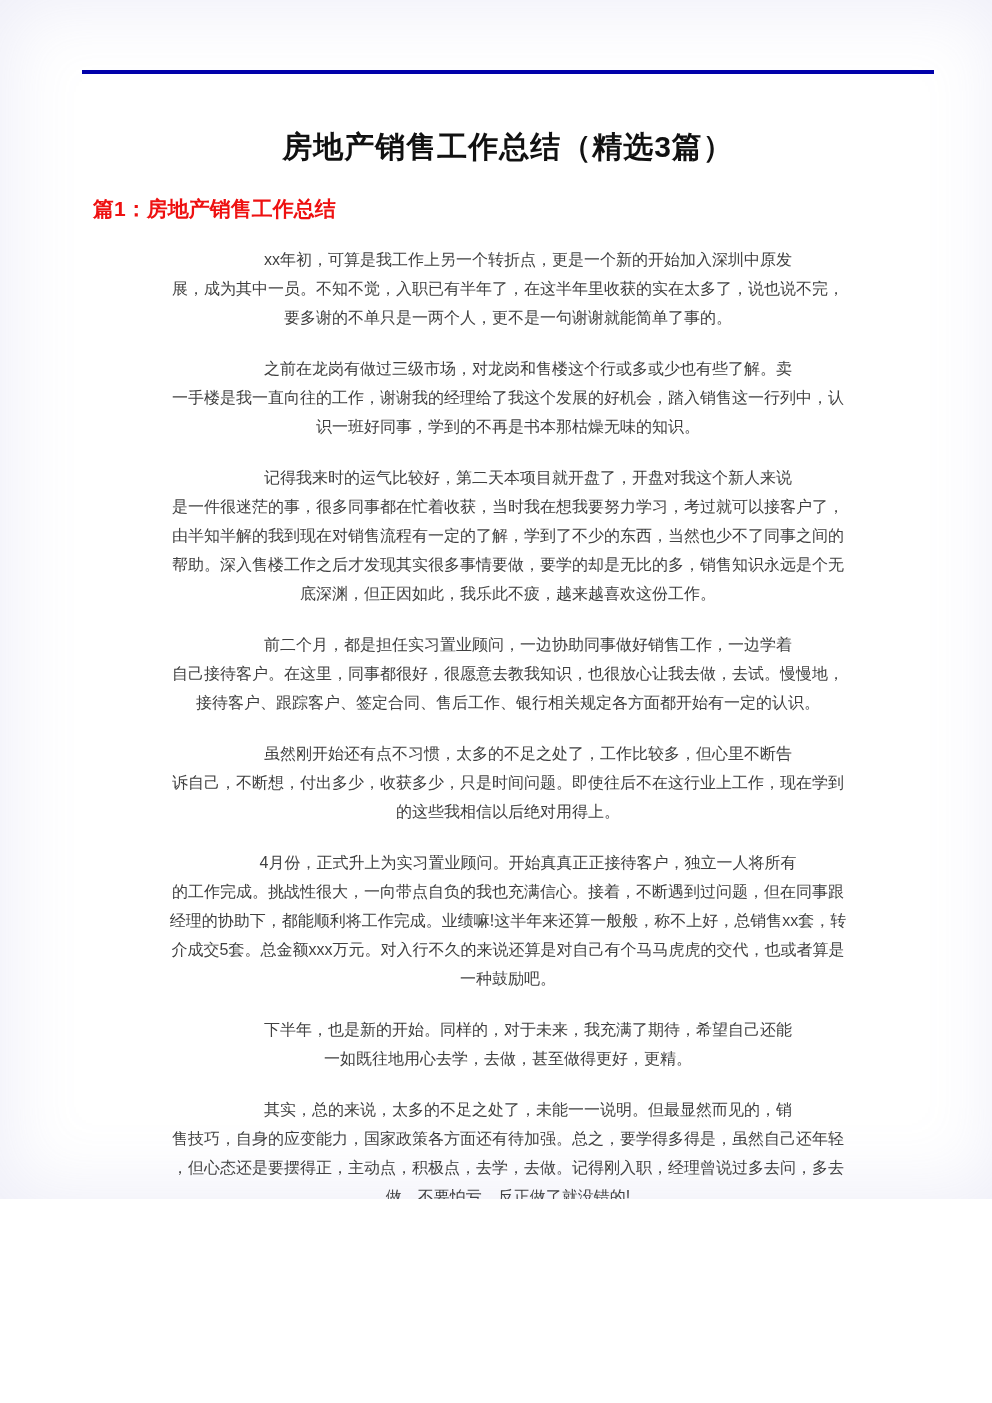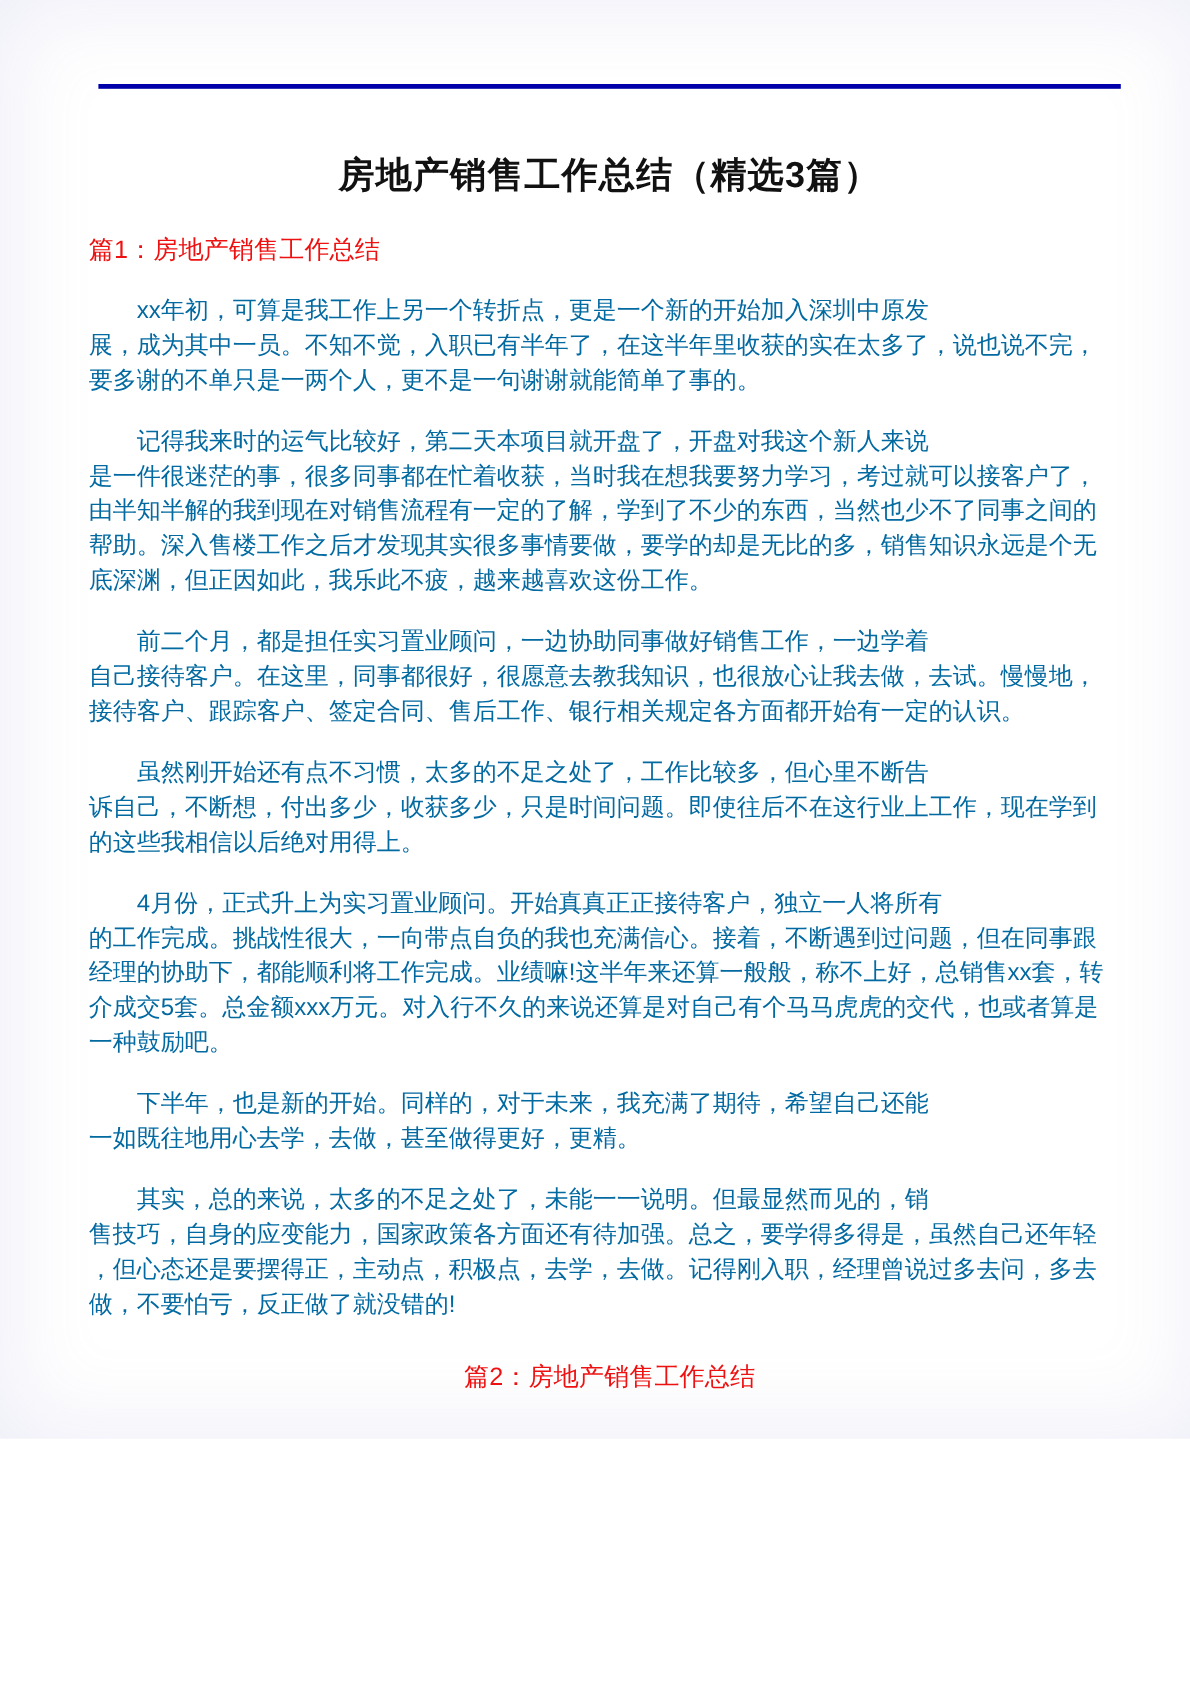--- a/index.html
+++ b/index.html
@@ -30,39 +30,40 @@
   .doc-title {
     margin: 55px 62px 0 62px;
     text-align: center;
     font-size: 30px;
     line-height: 36px;
     font-weight: bold;
     color: #111111;
     letter-spacing: 1px;
   }
   .sec-heading {
-    margin: 30px 62px 0 62px;
+    margin: 30px 62px 0 81px;
     font-size: 21px;
     line-height: 28px;
-    font-weight: normal;
+    font-weight: bold;
     color: #ee1111;
   }
   .sec-heading-2 {
     margin-top: 32px;
     text-align: center;
   }
   .body-para {
     margin: 22px 62px 0 62px;
     width: 868px;
-    font-size: 20px;
+    font-size: 16px;
     line-height: 29px;
-    color: #0369a1;
+    color: #404040;
     white-space: pre-line;
     text-indent: 40px;
     word-break: break-all;
+    text-align: center;
   }
   .rule-bottom {
     position: absolute;
     top: 1354px;
     left: 70px;
     width: 852px;
   }
   .page-number {
     position: absolute;
     top: 1358px;
@@ -80,20 +81,23 @@
 
   <div class="rule rule-top"></div>
 
   <h1 class="doc-title">房地产销售工作总结（精选3篇）</h1>
 
   <h2 class="sec-heading">篇1：房地产销售工作总结</h2>
 
   <p class="body-para">xx年初，可算是我工作上另一个转折点，更是一个新的开始加入深圳中原发
 展，成为其中一员。不知不觉，入职已有半年了，在这半年里收获的实在太多了，说也说不完，
 要多谢的不单只是一两个人，更不是一句谢谢就能简单了事的。</p>
+  <p class="body-para">之前在龙岗有做过三级市场，对龙岗和售楼这个行或多或少也有些了解。卖
+一手楼是我一直向往的工作，谢谢我的经理给了我这个发展的好机会，踏入销售这一行列中，认
+识一班好同事，学到的不再是书本那枯燥无味的知识。</p>
   <p class="body-para">记得我来时的运气比较好，第二天本项目就开盘了，开盘对我这个新人来说
 是一件很迷茫的事，很多同事都在忙着收获，当时我在想我要努力学习，考过就可以接客户了，
 由半知半解的我到现在对销售流程有一定的了解，学到了不少的东西，当然也少不了同事之间的
 帮助。深入售楼工作之后才发现其实很多事情要做，要学的却是无比的多，销售知识永远是个无
 底深渊，但正因如此，我乐此不疲，越来越喜欢这份工作。</p>
   <p class="body-para">前二个月，都是担任实习置业顾问，一边协助同事做好销售工作，一边学着
 自己接待客户。在这里，同事都很好，很愿意去教我知识，也很放心让我去做，去试。慢慢地，
 接待客户、跟踪客户、签定合同、售后工作、银行相关规定各方面都开始有一定的认识。</p>
   <p class="body-para">虽然刚开始还有点不习惯，太多的不足之处了，工作比较多，但心里不断告
 诉自己，不断想，付出多少，收获多少，只是时间问题。即使往后不在这行业上工作，现在学到

